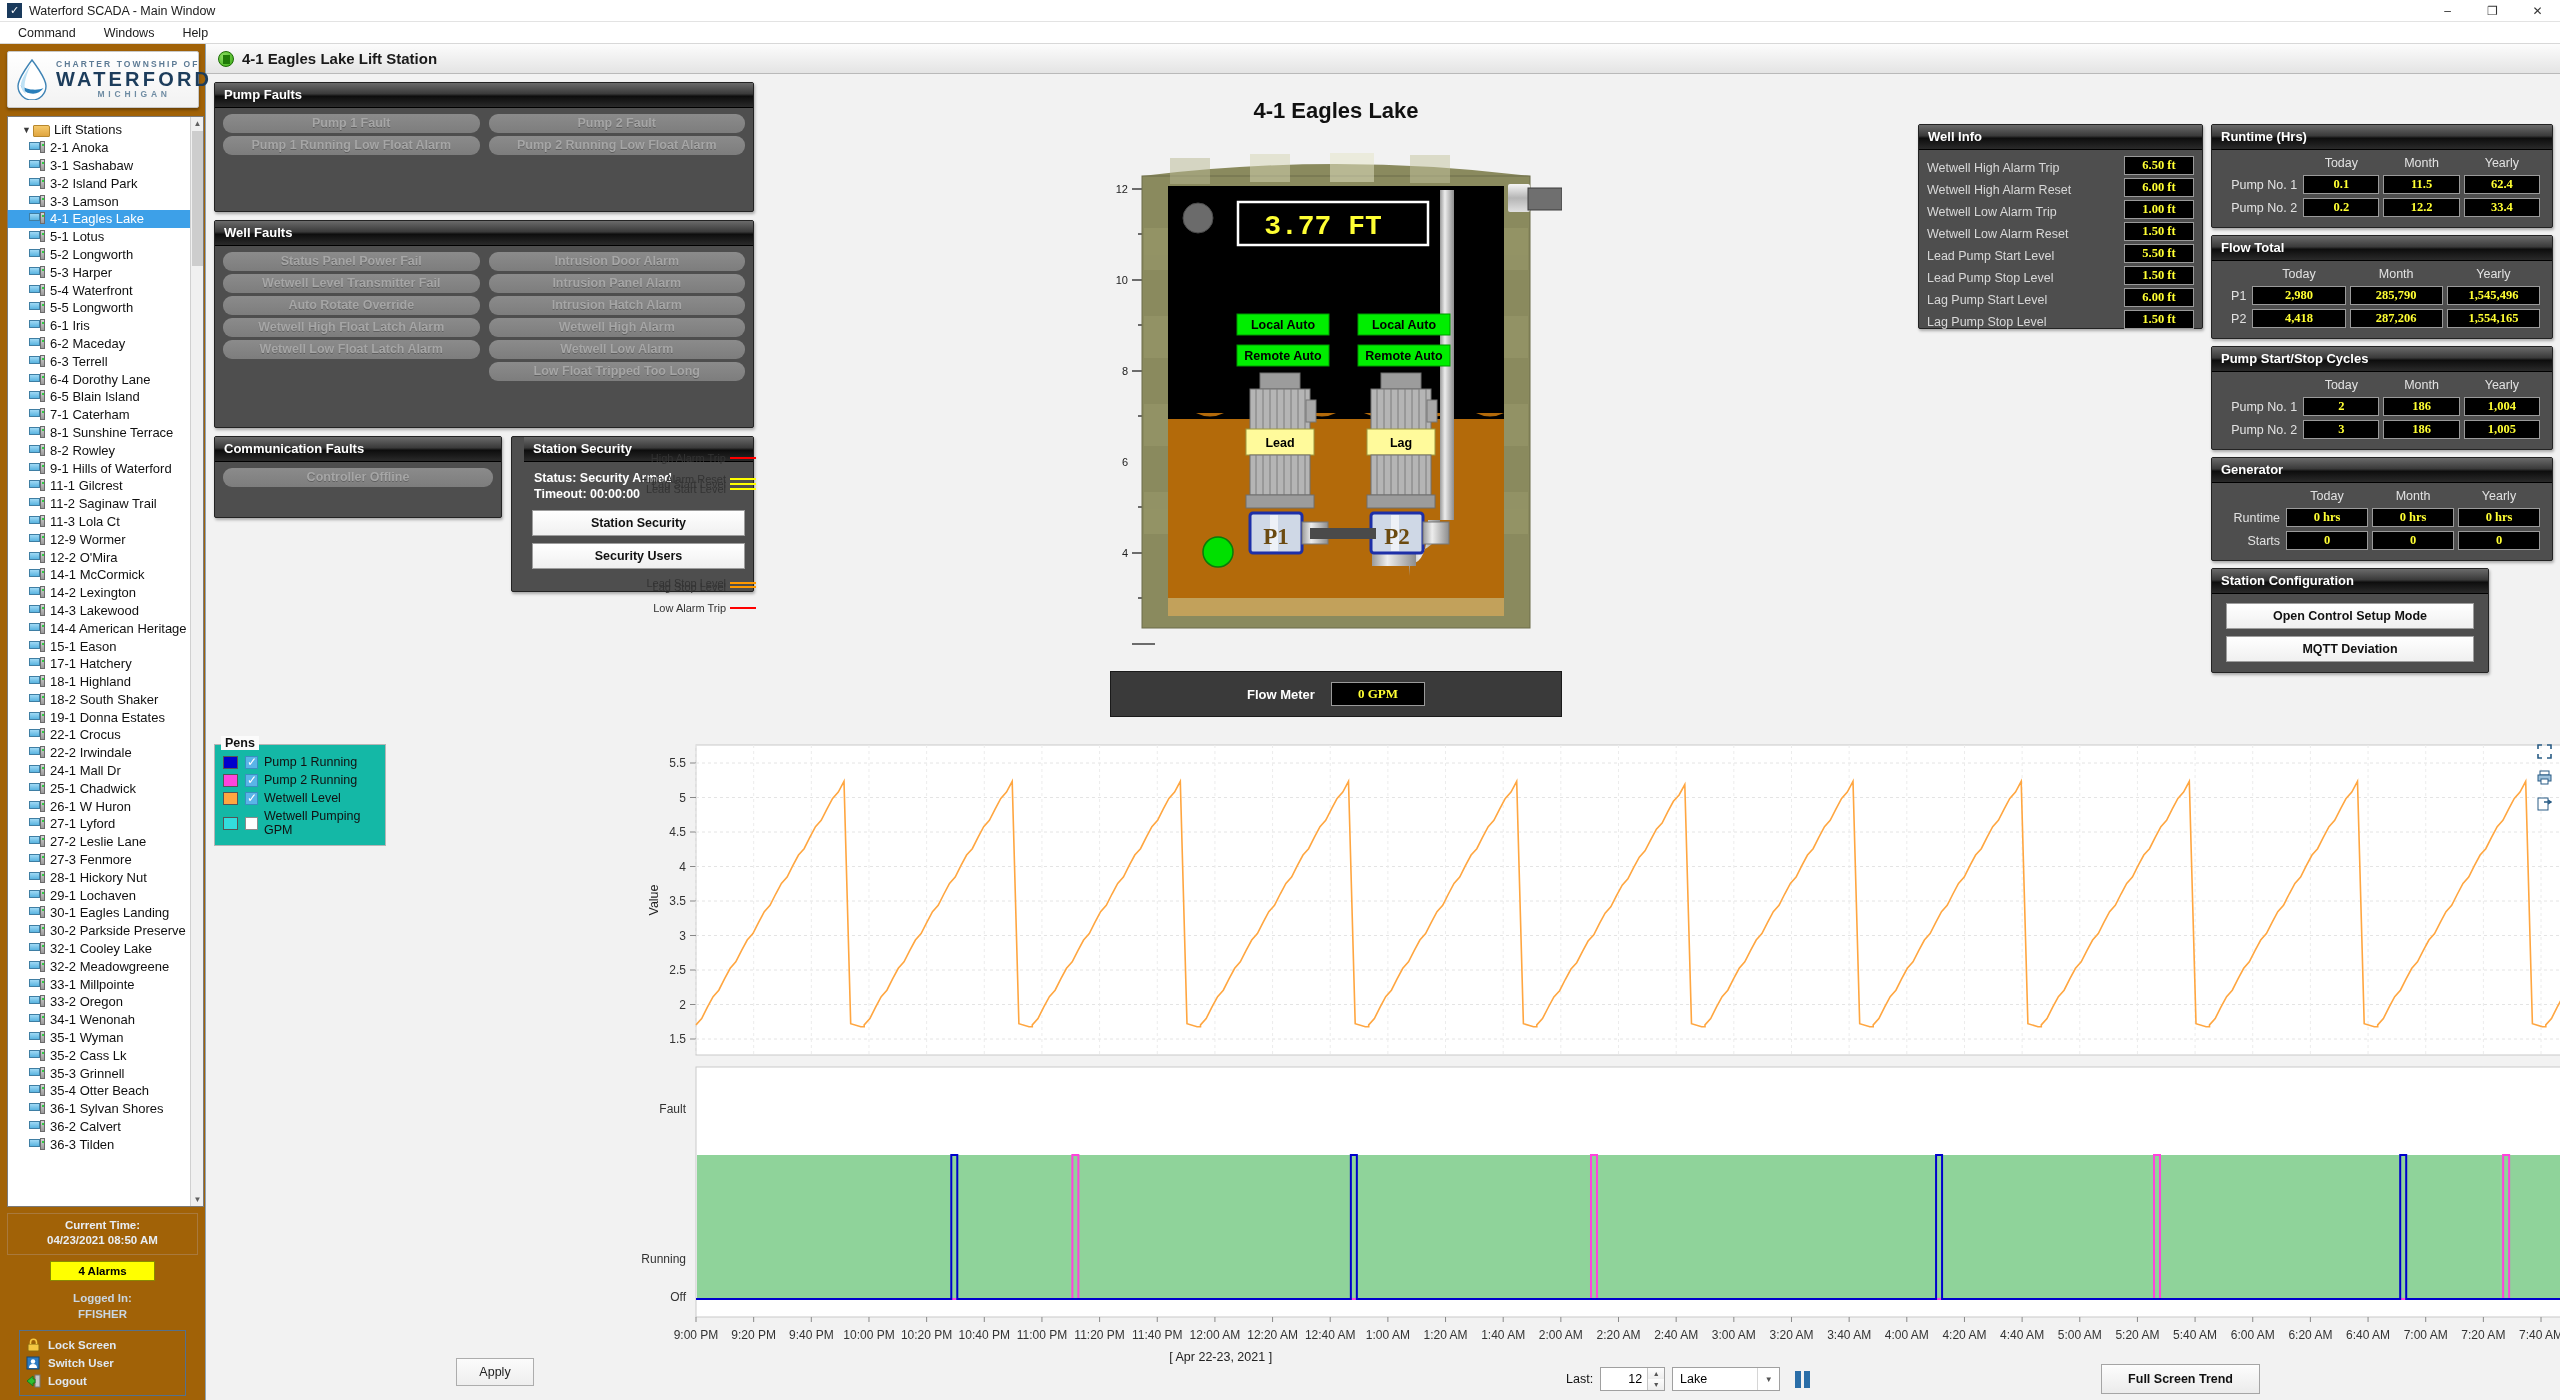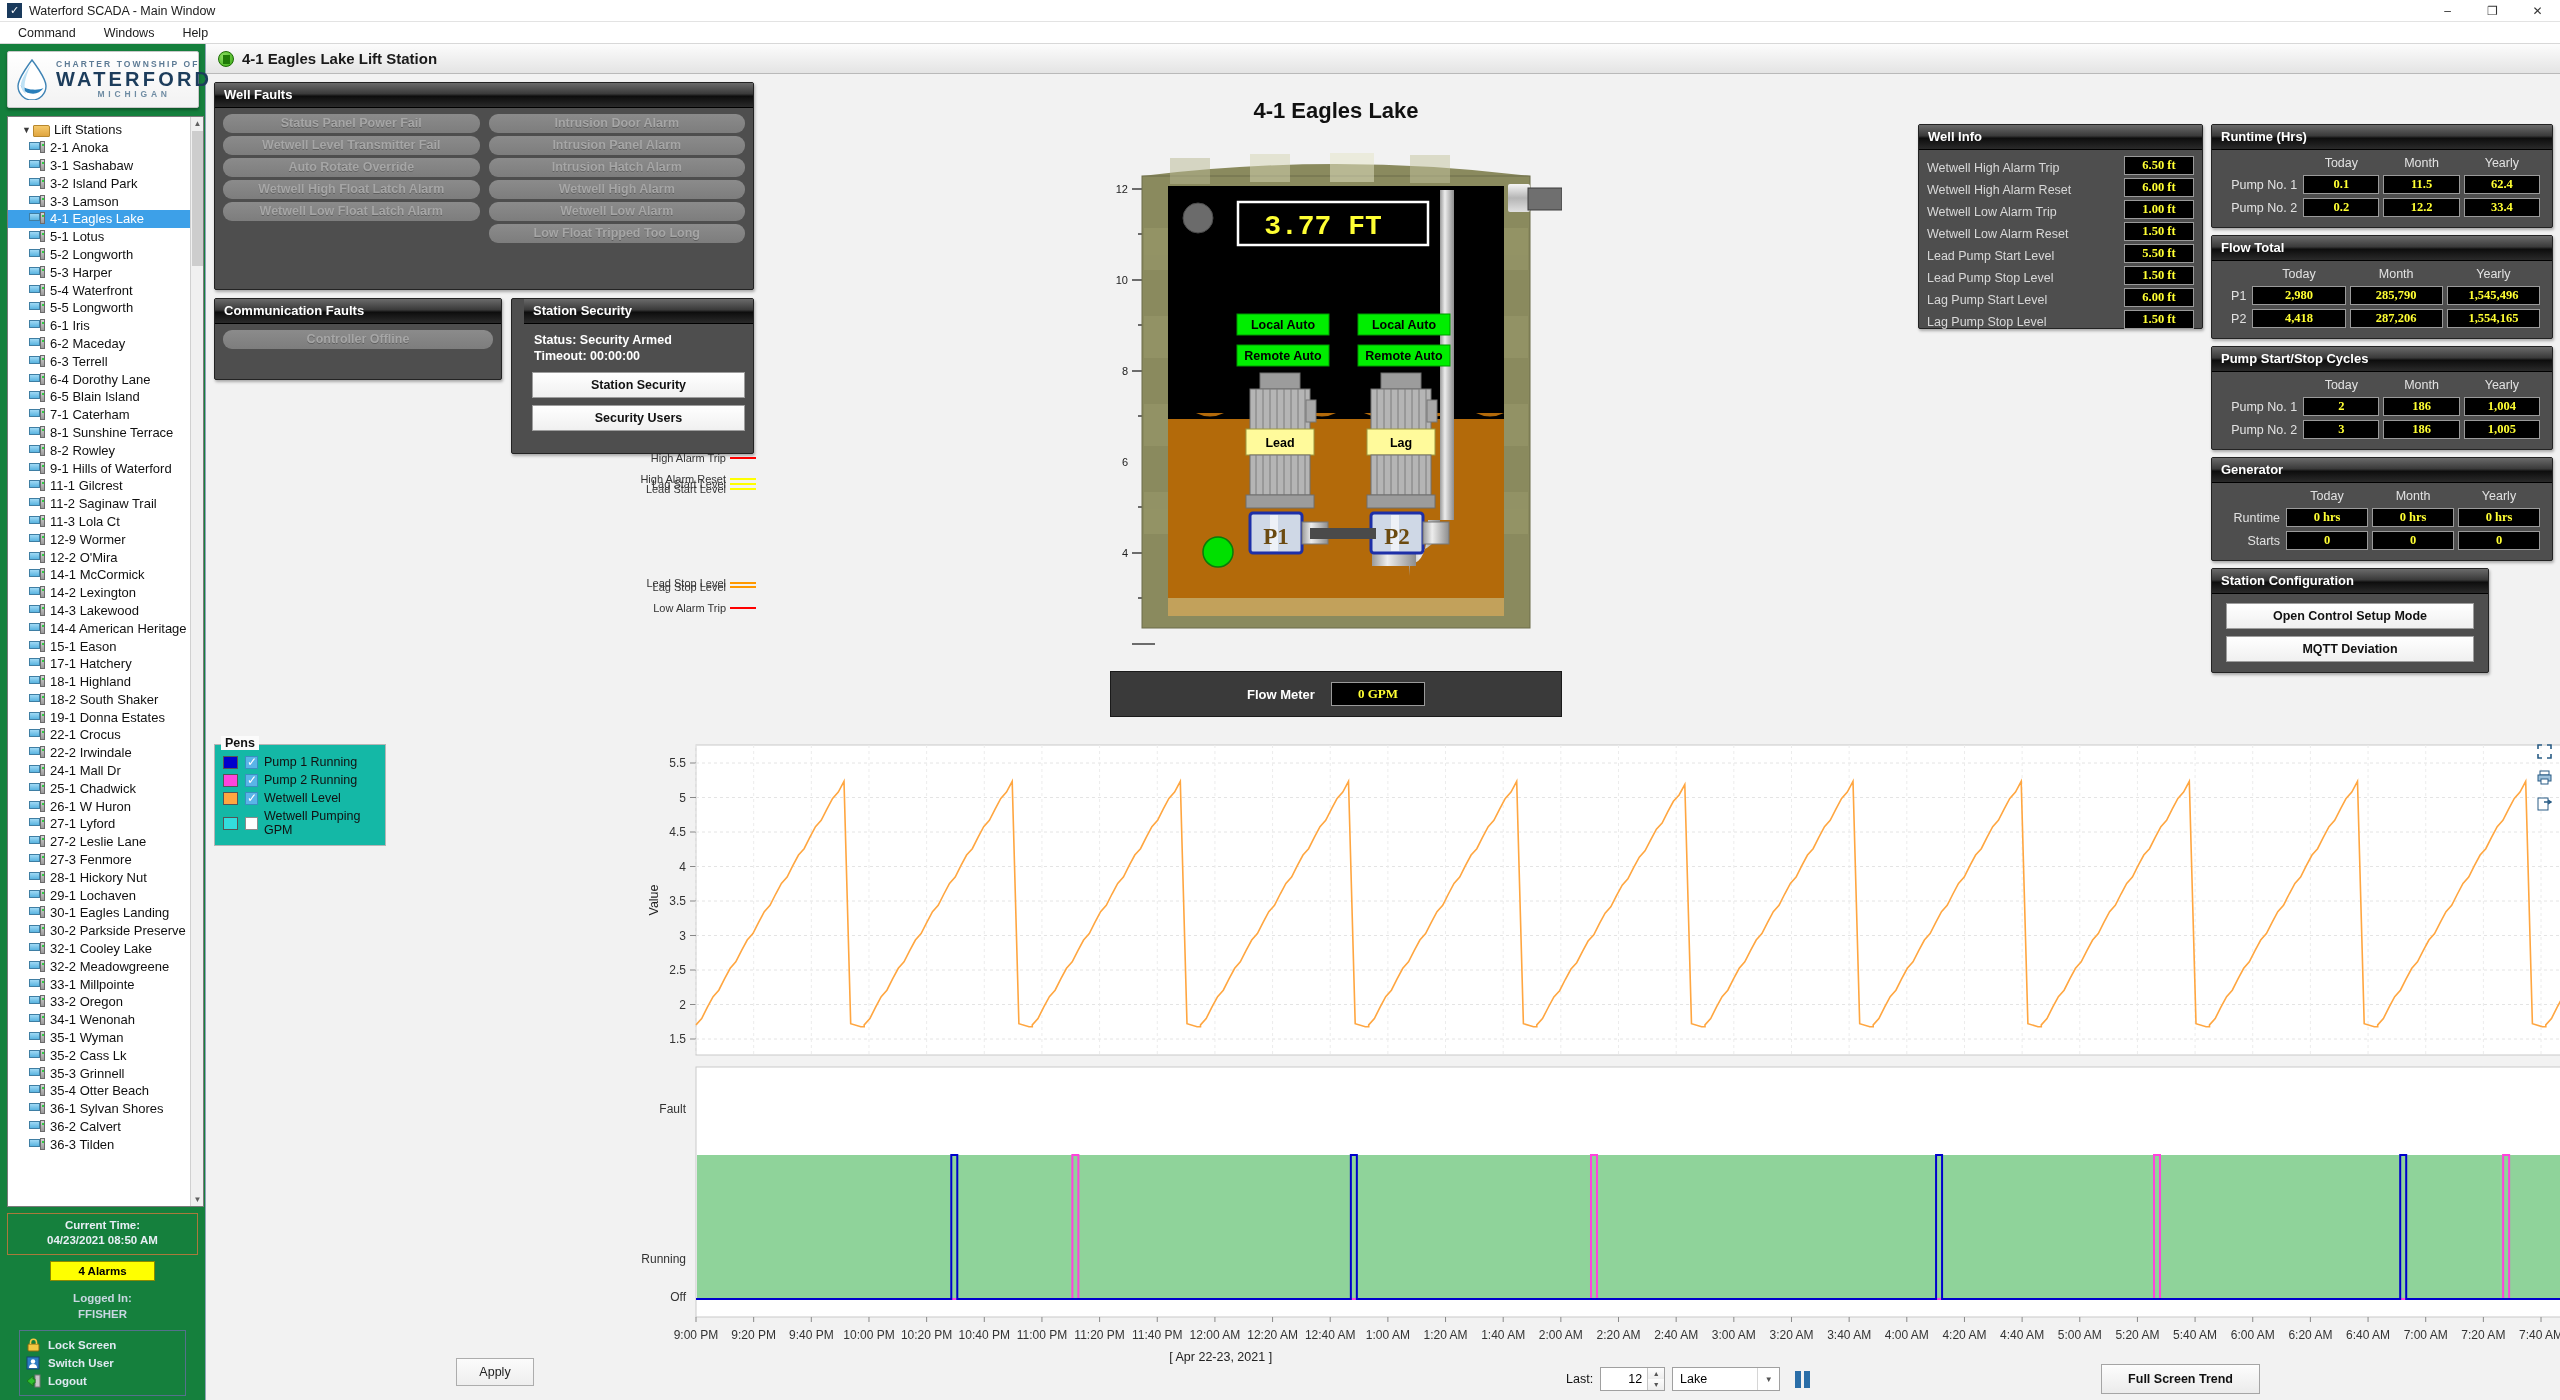--- a/index.html
+++ b/index.html
@@ -23,21 +23,21 @@
 
   
   .menubar { height:22px; background:#fff; display:flex; align-items:center;
              padding-left:4px; border-bottom:1px solid #d8d8d8; }
   .menuitem { font-size:12.5px; color:#1b1b1b; padding:3px 14px; }
 
   
   .app { display:flex; height:calc(1400px - 44px); }
 
   
-  .sidebar { width:205px; background:#15803d; display:flex; flex-direction:column;
+  .sidebar { width:205px; background:#a16207; display:flex; flex-direction:column;
              flex:0 0 205px; position:relative; }
   .logo-wrap { padding:7px 6px 8px 7px; }
   .logo { background:linear-gradient(180deg,#ffffff,#f2f2f2); border:1px solid #c8c8c8;
           border-radius:2px; padding:6px 4px 7px 4px; display:flex; align-items:center;
           box-shadow:0 2px 3px rgba(0,0,0,.35); }
   .logo-drop { width:40px; height:42px; position:relative; flex:0 0 40px; margin-right:4px; }
   .logo-text { line-height:1.05; }
   .logo-l1 { font-size:8.5px; letter-spacing:2.1px; color:#5d7b95; font-weight:600; }
   .logo-l2 { font-size:20px; letter-spacing:3.2px; color:#1d3d5c; font-weight:700; }
   .logo-l3 { font-size:8.5px; letter-spacing:3.8px; color:#6f8ca3; font-weight:600; text-align:center;}
@@ -719,20 +719,33 @@
 
     <div class="page-header">
       <span class="ph-ico"></span>
       <span class="ph-title">4-1 Eagles Lake Lift Station</span>
     </div>
 
     <div class="top-area">
 
       <div style="width:540px; display:flex; flex-direction:column; gap:8px;">
 
+        <div class="panel" style="height:130px;">
+          <div class="panel-hdr">Pump Faults</div>
+          <div class="panel-body col2">
+            <div id="pf-left">
+                <div class="fault-btn">Pump 1 Fault</div>
+                <div class="fault-btn">Pump 1 Running Low Float Alarm</div>
+              </div>
+            <div id="pf-right">
+                <div class="fault-btn">Pump 2 Fault</div>
+                <div class="fault-btn">Pump 2 Running Low Float Alarm</div>
+              </div>
+          </div>
+        </div>
 
         <div class="panel" style="height:208px;">
           <div class="panel-hdr">Well Faults</div>
           <div class="panel-body col2">
             <div id="wf-left">
                 <div class="fault-btn">Status Panel Power Fail</div>
                 <div class="fault-btn">Wetwell Level Transmitter Fail</div>
                 <div class="fault-btn">Auto Rotate Override</div>
                 <div class="fault-btn">Wetwell High Float Latch Alarm</div>
                 <div class="fault-btn">Wetwell Low Float Latch Alarm</div>

